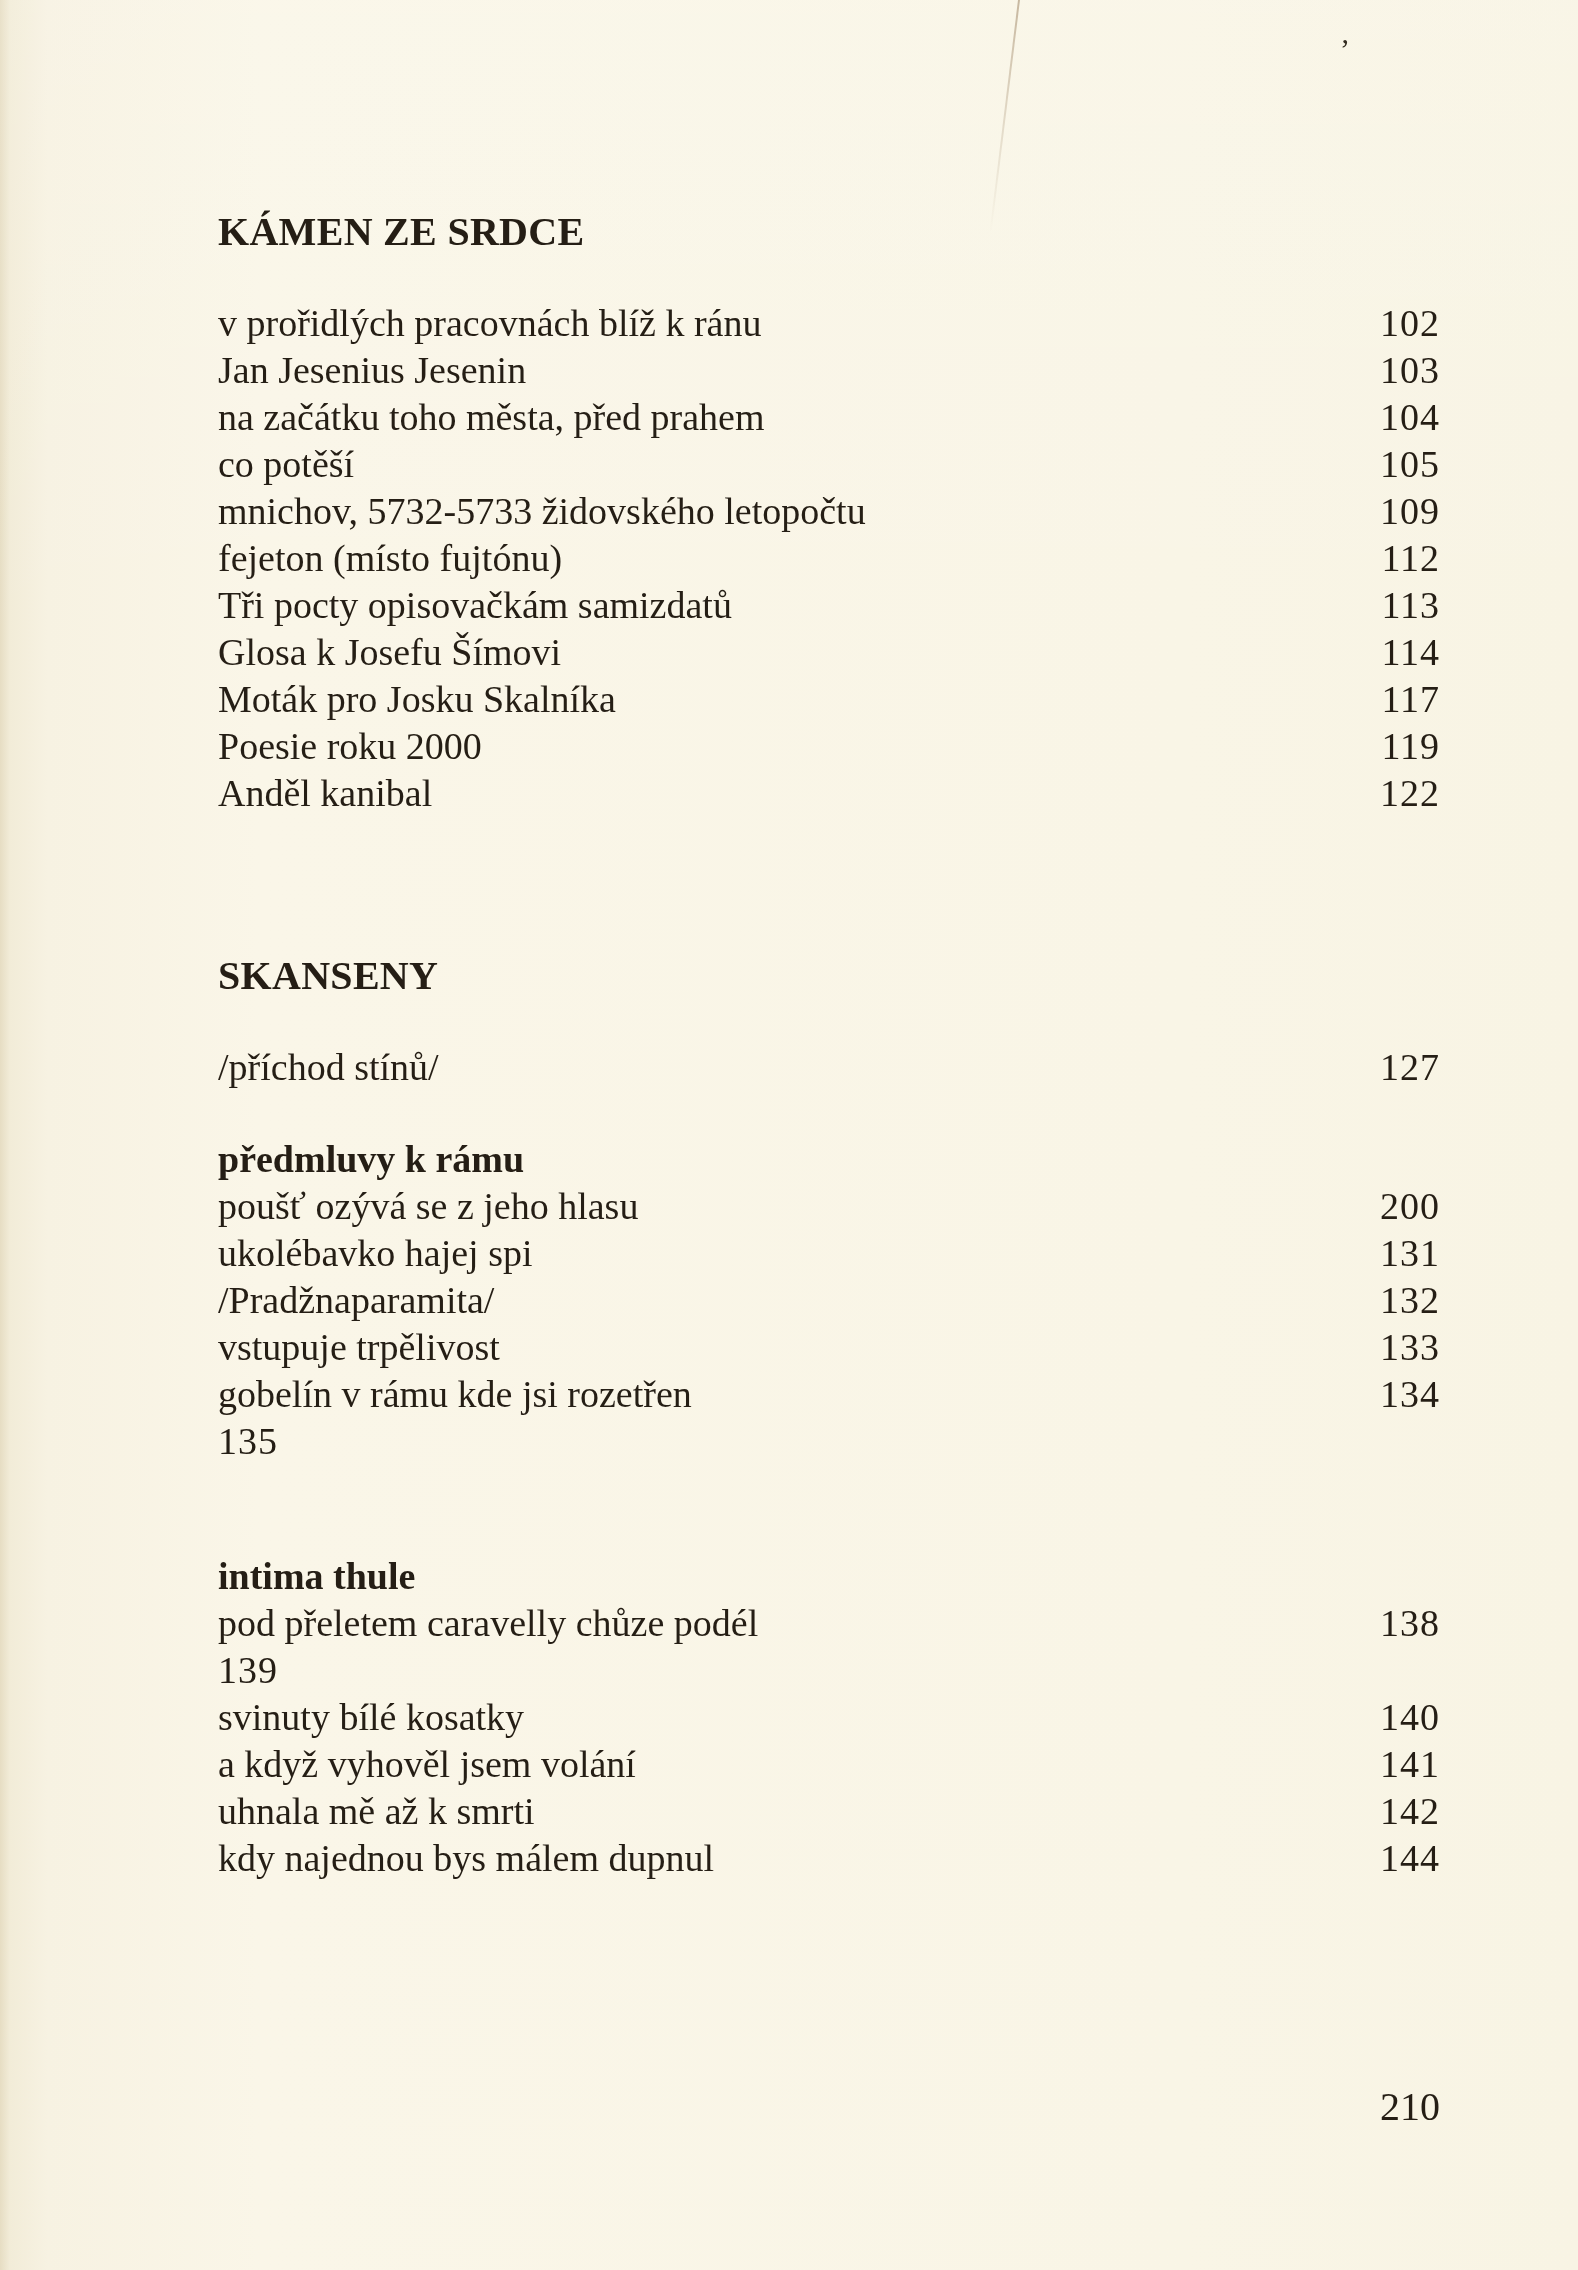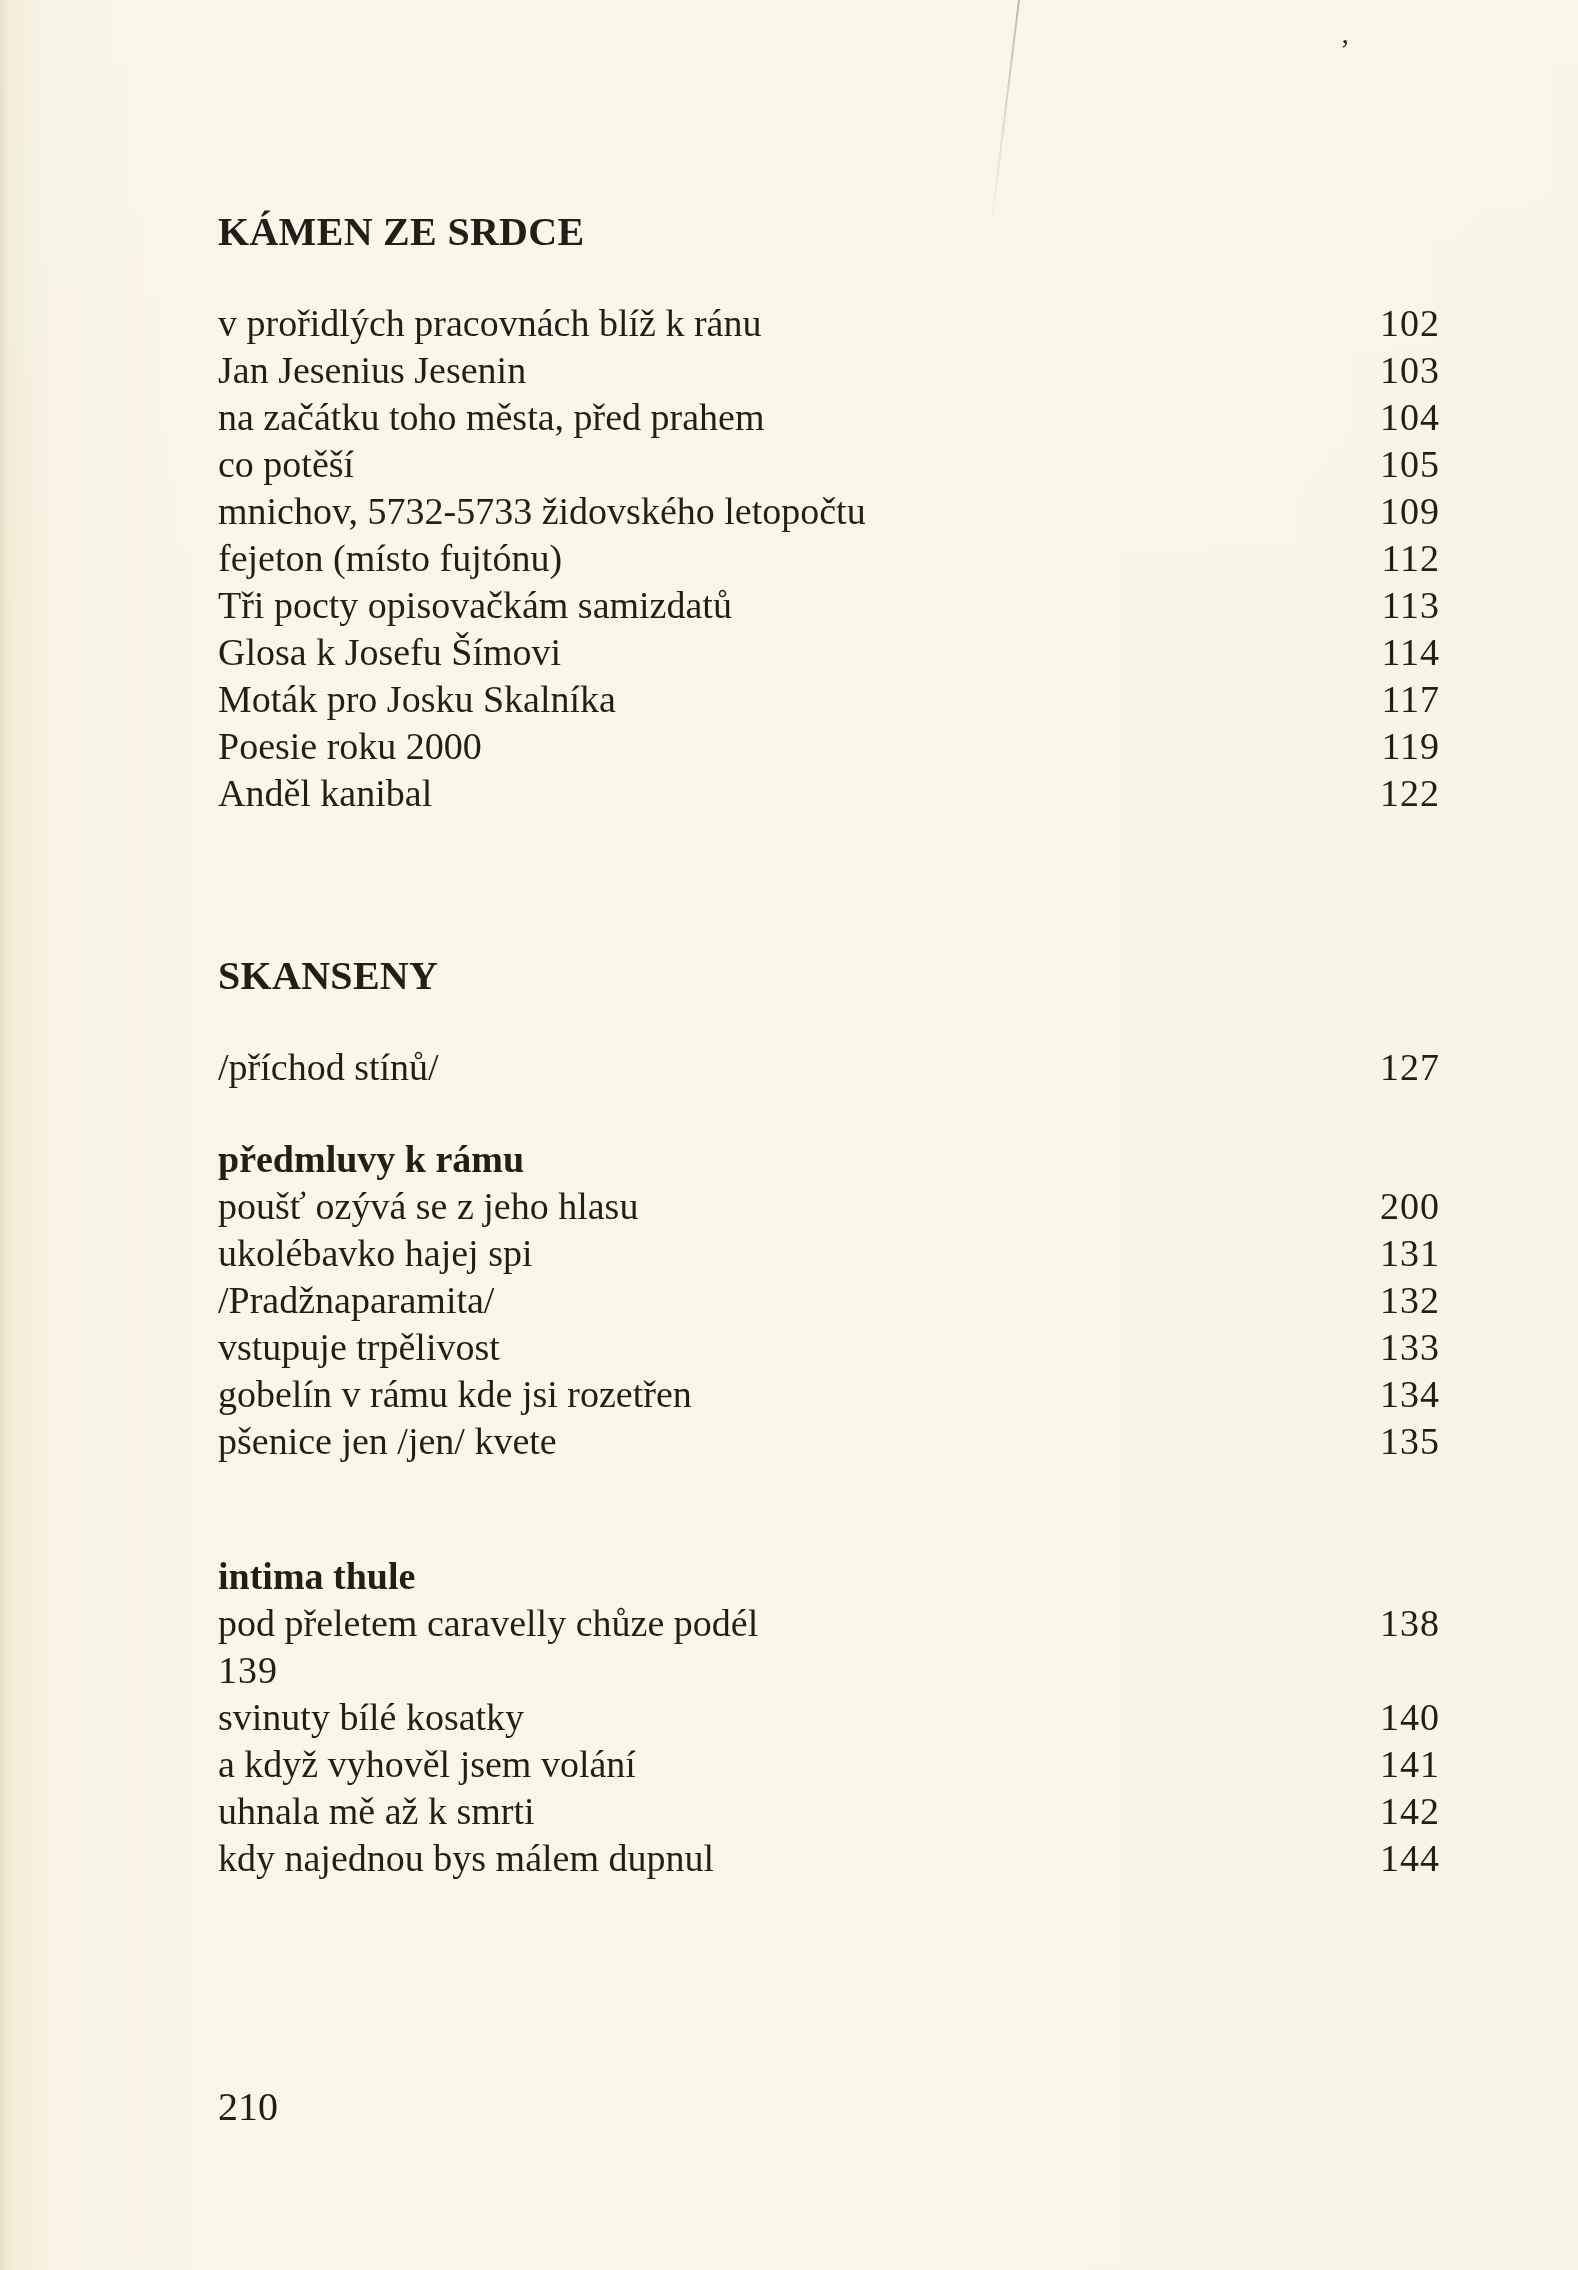--- a/index.html
+++ b/index.html
@@ -22,21 +22,21 @@
   .group + .group { margin-top:45px; }
   
   .section:nth-child(2) > .group:nth-child(4) { margin-top:88px; }
   .row { display:flex; justify-content:space-between; align-items:flex-end;
          font-size:38px; line-height:47px; }
   .title { white-space:nowrap; }
   .pagenum { white-space:nowrap; letter-spacing:1px; }
   .subheading { font-size:38px; font-weight:700; line-height:47px; }
   .footer {
     position:absolute; left:218px; top:2083px; width:1222px;
-    text-align:left; font-size:40px; line-height:47px;
+    text-align:right; font-size:40px; line-height:47px;
   }
   .crease {
     position:absolute; left:1018px; top:0; width:2px; height:235px;
     transform:rotate(7deg); transform-origin:top center;
     background:linear-gradient(180deg, rgba(138,108,72,0.45) 0%, rgba(138,108,72,0.15) 65%, rgba(138,108,72,0) 100%);
   }
   .speck {
     position:absolute; left:1340px; top:34px;
     font-size:30px; color:#332c21; line-height:30px;
   }
@@ -122,21 +122,20 @@
           </div>
           <div class="row">
             <span class="title">vstupuje trpělivost</span>
             <span class="pagenum">133</span>
           </div>
           <div class="row">
             <span class="title">gobelín v rámu kde jsi rozetřen</span>
             <span class="pagenum">134</span>
           </div>
           <div class="row">
-            <span class="title">pšenice jen /jen/ kvete</span>
             <span class="pagenum">135</span>
           </div>
         </div>
         <div class="group">
           <div class="subheading">intima thule</div>
           <div class="row">
             <span class="title">pod přeletem caravelly chůze podél</span>
             <span class="pagenum">138</span>
           </div>
           <div class="row">

